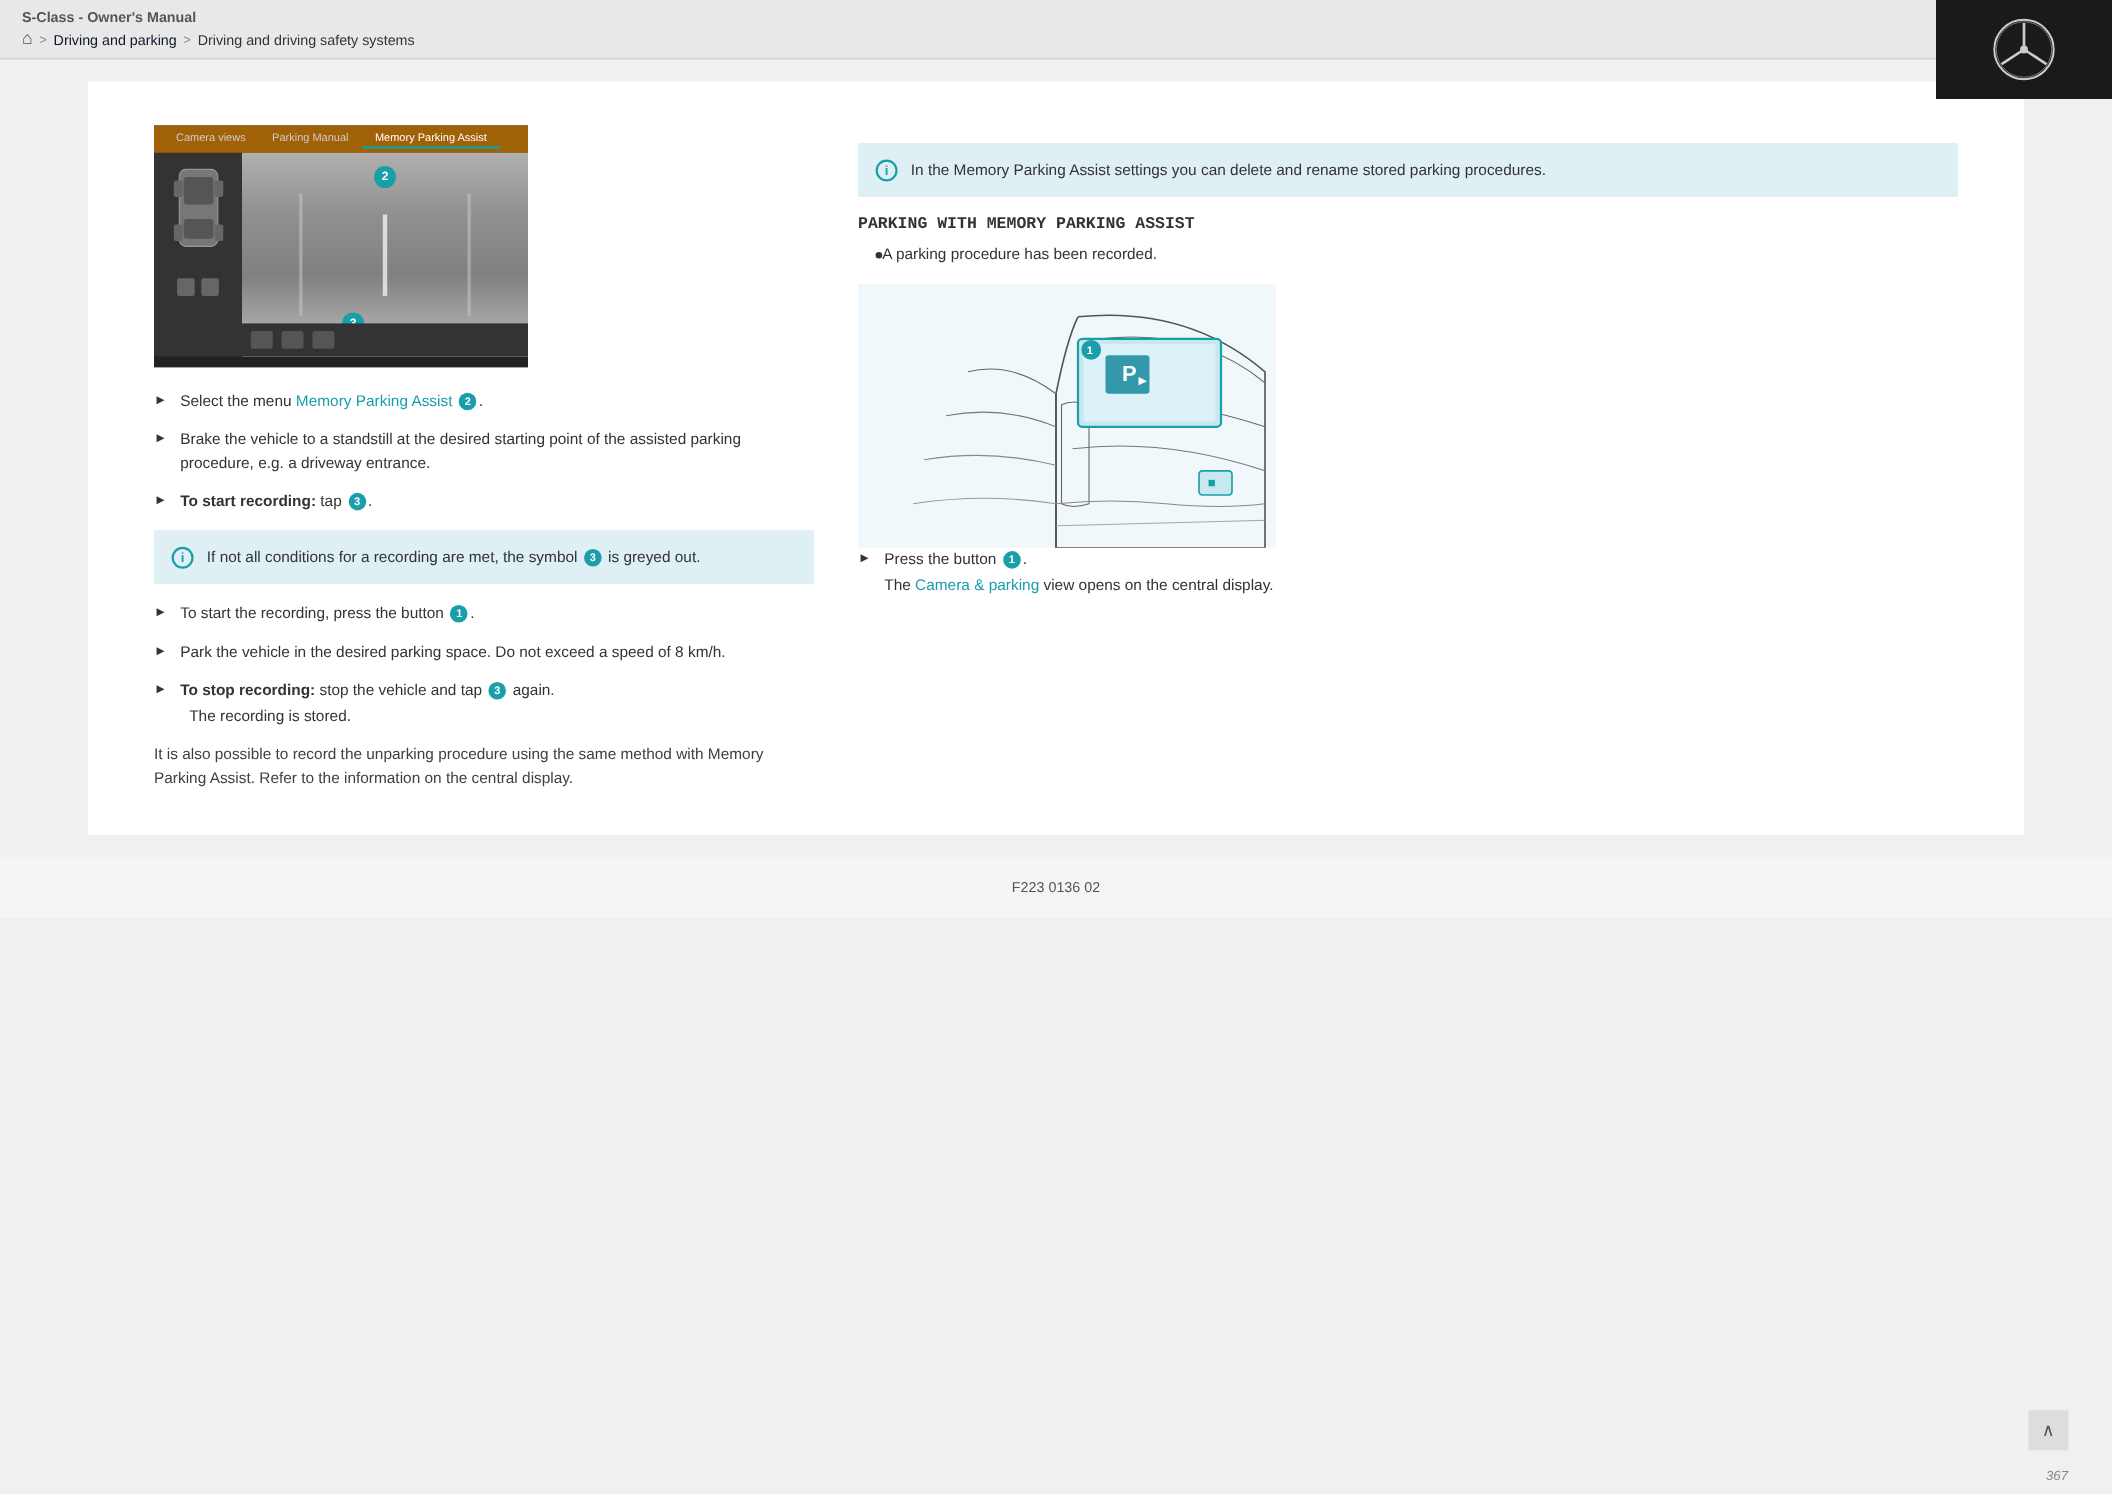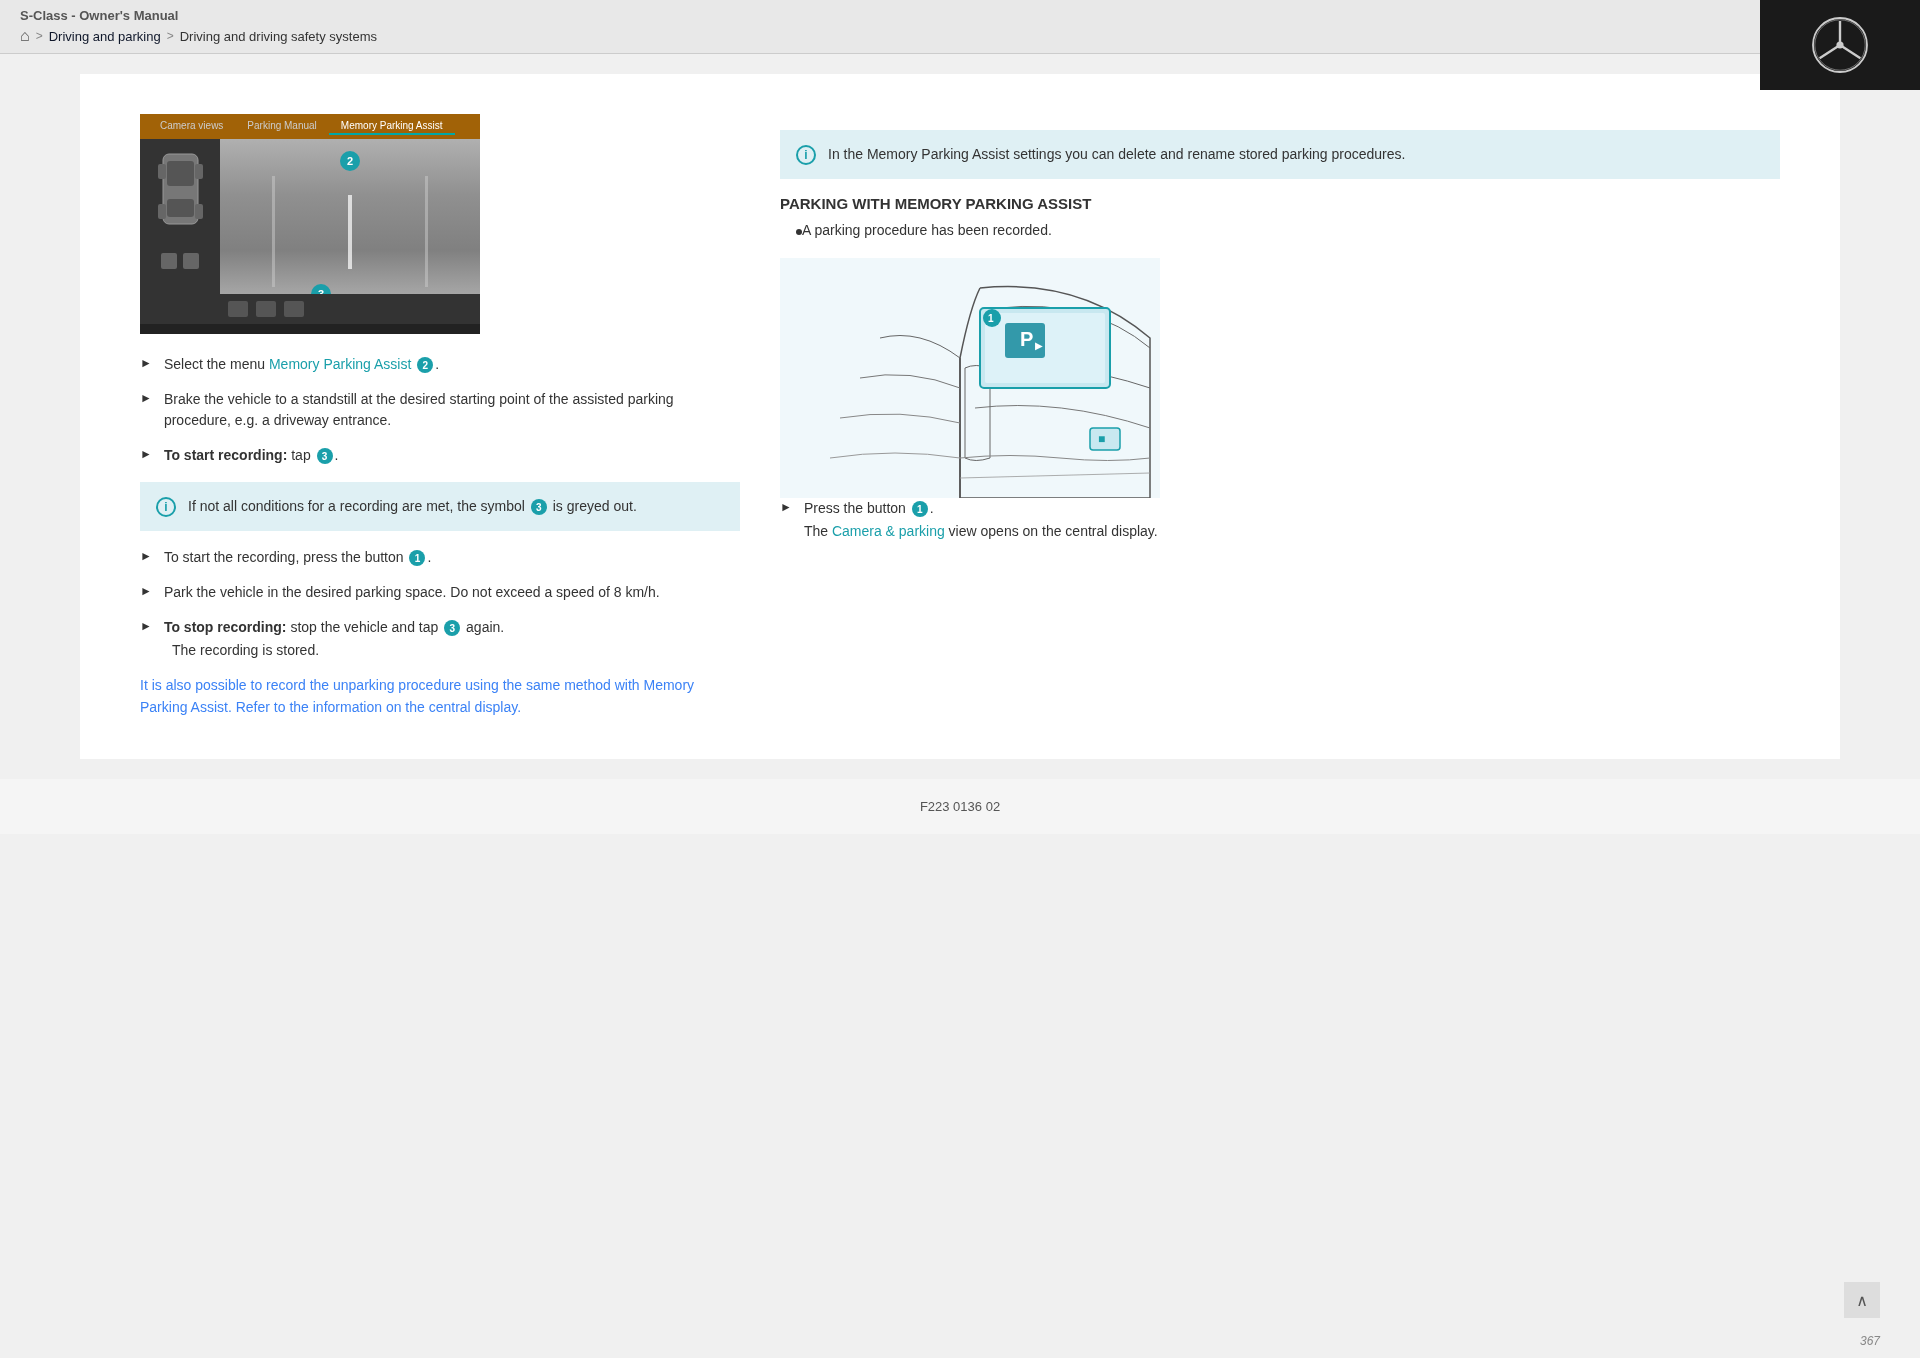--- a/index.html
+++ b/index.html
@@ -269,20 +269,21 @@
       line-height: 1.5;
       color: #333;
     }
 
     
     .section-heading {
       font-size: 15px;
       font-weight: bold;
       margin-bottom: 10px;
       margin-top: 16px;
+      font-family: Liberation Mono, monospace;
     }
     .subsection-heading {
       font-weight: bold;
       margin-bottom: 8px;
       font-size: 14px;
     }
 
     
     .req-bullet {
       display: flex;
@@ -463,21 +464,21 @@
     </div>
 
     <div class="bullet-item" style="margin-bottom:4px;">
       <span class="bullet-arrow">►</span>
       <span class="bullet-text">
         <strong>To stop recording:</strong> stop the vehicle and tap <span class="num-circle-sm">3</span> again.
       </span>
     </div>
     <div style="margin-left: 32px; margin-bottom: 16px; font-size:14px;">The recording is stored.</div>
 
-    <p style="font-size:14px; line-height:1.6; color:#3b82f6;">It is also possible to record the unparking procedure using the same method with Memory Parking Assist. Refer to the information on the central display.</p>
+    <p style="font-size:14px; line-height:1.6; color:#404040;">It is also possible to record the unparking procedure using the same method with Memory Parking Assist. Refer to the information on the central display.</p>
   </div>
 
   <div class="right-col">
 
     <div class="info-box">
       <div class="info-icon">i</div>
       <div class="info-text">In the Memory Parking Assist settings you can delete and rename stored parking procedures.</div>
     </div>
 
     <div class="section-heading">PARKING WITH MEMORY PARKING ASSIST</div>

